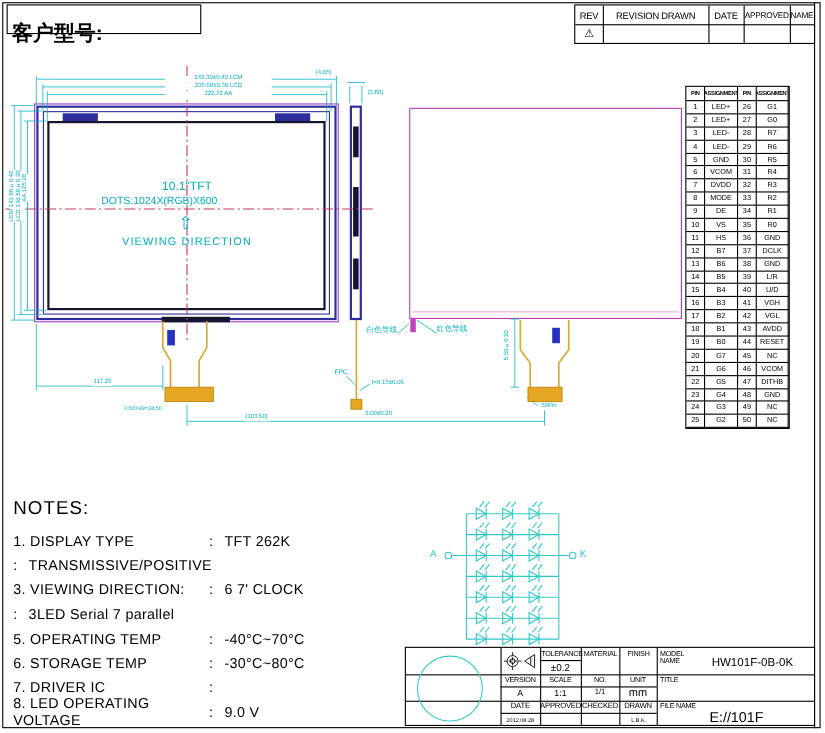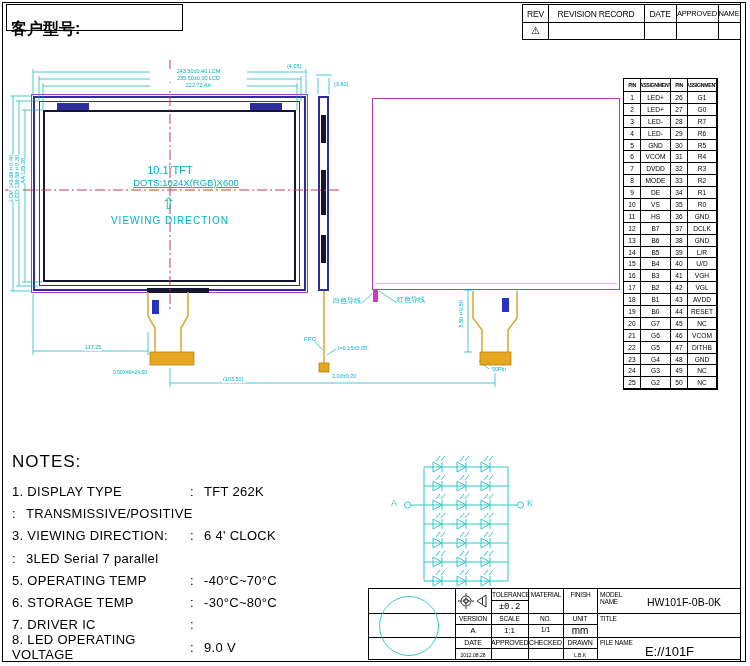--- a/index.html
+++ b/index.html
@@ -38,31 +38,31 @@
 </style>
 </head>
 <body>
 
 <div id="stage">
 
   <div class="frame" style="left:2px;top:2px;width:744px;height:660px;border:1.5px solid #000;"></div>
   <div class="abs" style="left:740px;top:2px;width:1px;height:660px;background:#000;"></div>
 
   <div class="frame" style="left:6px;top:4px;width:177px;height:27px;border:1.5px solid #000;display:flex;align-items:center;">
-    <span style="font-size:16px;font-weight:bold;padding-left:4px;margin-top:24px;">客户型号:</span>
+    <span style="font-size:19px;font-weight:bold;padding-left:4px;margin-top:24px;">客户型号:</span>
   </div>
 
   <div id="rev-table">
     <div class="vl" style="left:25px;"></div>
     <div class="vl" style="left:121px;"></div>
     <div class="vl" style="left:153px;"></div>
     <div class="vl" style="left:195px;"></div>
     <div class="hl" style="top:17px;"></div>
     <div class="hc" style="left:0;width:25px;">REV</div>
-    <div class="hc" style="left:25px;width:96px;">REVISION RECORD</div>
+    <div class="hc" style="left:25px;width:96px;">REVISION DRAWN</div>
     <div class="hc" style="left:121px;width:32px;">DATE</div>
     <div class="hc" style="left:153px;width:42px;font-size:7.5px;">APPROVED</div>
     <div class="hc" style="left:195px;width:22px;font-size:7.5px;">NAME</div>
     <div class="hc" style="left:0;top:17px;width:25px;height:17px;font-size:10px;">⚠</div>
   </div>
 
   <div class="frame" style="left:31px;top:94px;width:277px;height:199px;border:1px solid #A23CC8;"></div>
   <div class="frame" style="left:33px;top:96px;width:273px;height:195px;border:2px solid #2D2D9E;"></div>
   <div class="frame" style="left:39px;top:101px;width:261px;height:185px;border:1px solid #2D2D9E;"></div>
   <div class="frame" style="left:43px;top:110px;width:253px;height:172px;border:2px solid #151530;"></div>
@@ -232,21 +232,21 @@
         <line x1="484" y1="575" x2="488" y2="570"></line>
         <line x1="489" y1="575" x2="493" y2="570"></line>
         <line x1="411" y1="505" x2="424" y2="505"></line>
         <circle cx="407.5" cy="505" r="3"></circle>
         <line x1="508" y1="505" x2="517" y2="505"></line>
         <circle cx="520.5" cy="505" r="3"></circle>
       </g>
   </svg>
 
   <span class="lbl cy" style="left:90px;top:165px;width:160px;text-align:center;font-size:11px;">10.1"TFT</span>
-  <span class="lbl cy" style="left:106px;top:178px;width:160px;text-align:center;font-size:9.5px;text-decoration:underline;">DOTS:1024X(RGB)X600</span>
+  <span class="lbl cy" style="left:92px;top:178px;width:160px;font-size:9.5px;">DOTS:1024X(RGB)X600</span>
   <span class="lbl cy" style="left:162px;top:196px;font-size:16px;">⇧</span>
   <span class="lbl cy" style="left:90px;top:216px;width:160px;text-align:center;font-size:10px;letter-spacing:1px;">VIEWING DIRECTION</span>
 
   <span class="lbl dimtxt" style="left:150px;top:69px;width:95px;">243.30±0.40 LCM</span>
   <span class="lbl dimtxt" style="left:150px;top:76px;width:95px;">235.50±0.30 LCD</span>
   <span class="lbl dimtxt" style="left:150px;top:83px;width:95px;">222.72 AA</span>
   <span class="lbl dimtxt" style="left:286px;top:64px;">(4.05)</span>
   <span class="vdim" style="left:9px;top:155px;">LCM 143.88±0.40</span>
   <span class="vdim" style="left:15px;top:155px;">LCD 136.58±0.30</span>
   <span class="vdim" style="left:21px;top:158px;">AA 125.28</span>
@@ -380,21 +380,21 @@
           <span class="note-colon">:</span>
           <span class="note-value">TFT 262K</span>
         </div>
         <div class="note-row">
           <span class="note-colon">:</span>
           <span class="note-value">TRANSMISSIVE/POSITIVE</span>
         </div>
         <div class="note-row">
           <span class="note-label">3. VIEWING DIRECTION:</span>
           <span class="note-colon">:</span>
-          <span class="note-value">6 4' CLOCK</span>
+          <span class="note-value">6 7' CLOCK</span>
         </div>
         <div class="note-row">
           <span class="note-colon">:</span>
           <span class="note-value">3LED Serial 7  parallel</span>
         </div>
         <div class="note-row">
           <span class="note-label">5. OPERATING TEMP</span>
           <span class="note-colon">:</span>
           <span class="note-value">-40°C~70°C</span>
         </div>
@@ -435,21 +435,21 @@
         <circle cx="9" cy="10" r="5"></circle>
         <circle cx="9" cy="10" r="2.2"></circle>
         <line x1="1" y1="10" x2="17" y2="10" stroke-dasharray="3,1.5"></line>
         <line x1="9" y1="2" x2="9" y2="18" stroke-dasharray="3,1.5"></line>
         <path d="M20,10 L29,4 L29,16 Z"></path>
         <line x1="25.5" y1="6.5" x2="25.5" y2="13.5"></line>
       </g>
     </svg>
 
     <span class="tb-lab" style="left:123px;top:2px;width:36px;text-align:center;">TOLERANCE</span>
-    <span class="tb-val" style="left:122px;top:13px;width:37px;text-align:center;font-size:9px;font-family:Liberation Mono, monospace;">±0.2</span>
+    <span class="tb-val" style="left:122px;top:13px;width:37px;text-align:center;font-size:9px;">±0.2</span>
     <span class="tb-lab" style="left:160px;top:2px;width:34px;text-align:center;">MATERIAL</span>
     <span class="tb-lab" style="left:195px;top:2px;width:33px;text-align:center;">FINISH</span>
     <span class="tb-lab" style="left:231px;top:2px;width:28px;white-space:normal;line-height:1.1;">MODEL NAME</span>
     <span class="tb-val" style="left:260px;top:7px;width:110px;text-align:center;font-size:10.5px;">HW101F-0B-0K</span>
 
     <span class="tb-lab" style="left:86px;top:26px;width:36px;text-align:center;">VERSION</span>
     <span class="tb-val" style="left:86px;top:37px;width:36px;text-align:center;font-size:8px;">A</span>
     <span class="tb-lab" style="left:122px;top:26px;width:37px;text-align:center;">SCALE</span>
     <span class="tb-val" style="left:122px;top:37px;width:37px;text-align:center;font-size:8px;">1:1</span>
     <span class="tb-lab" style="left:159px;top:26px;width:35px;text-align:center;">NO.</span>

